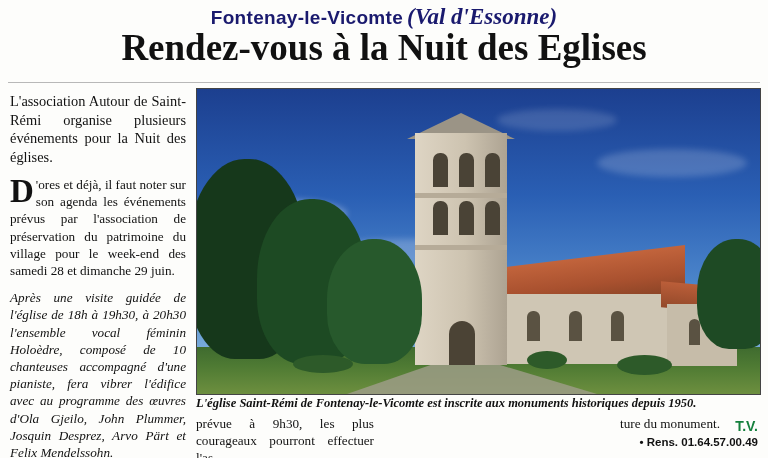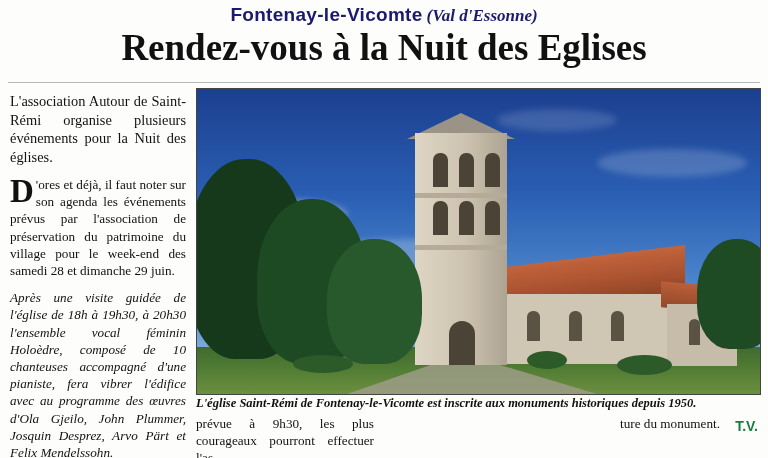--- a/index.html
+++ b/index.html
@@ -31,21 +31,21 @@
     font-family: "Liberation Sans", sans-serif;
     font-weight: bold;
     font-size: 19px;
     letter-spacing: 0.3px;
     color: #1a1a6e;
   }
   .kicker .region {
     font-family: "Liberation Serif", serif;
     font-style: italic;
     font-weight: bold;
-    font-size: 17px;
+    font-size: 23px;
     color: #1a1a6e;
     margin-left: 4px;
   }
 
   .headline {
     position: absolute;
     top: 26px;
     left: 0;
     width: 768px;
     text-align: center;
@@ -360,14 +360,15 @@
     <div class="shrub s2"></div>
     <div class="shrub s3"></div>
   </div>
 
   <div class="caption">L'église Saint-Rémi de Fontenay-le-Vicomte est inscrite aux monuments historiques depuis 1950.</div>
 
   <div class="col2">prévue à 9h30, les plus courageaux pourront effectuer l'as-</div>
   <div class="col4">ture du monument.</div>
 
   <div class="signature">T.V.</div>
+  <div class="contact">• Rens. 01.64.57.00.49</div>
 
 </div>
 
 </body></html>

